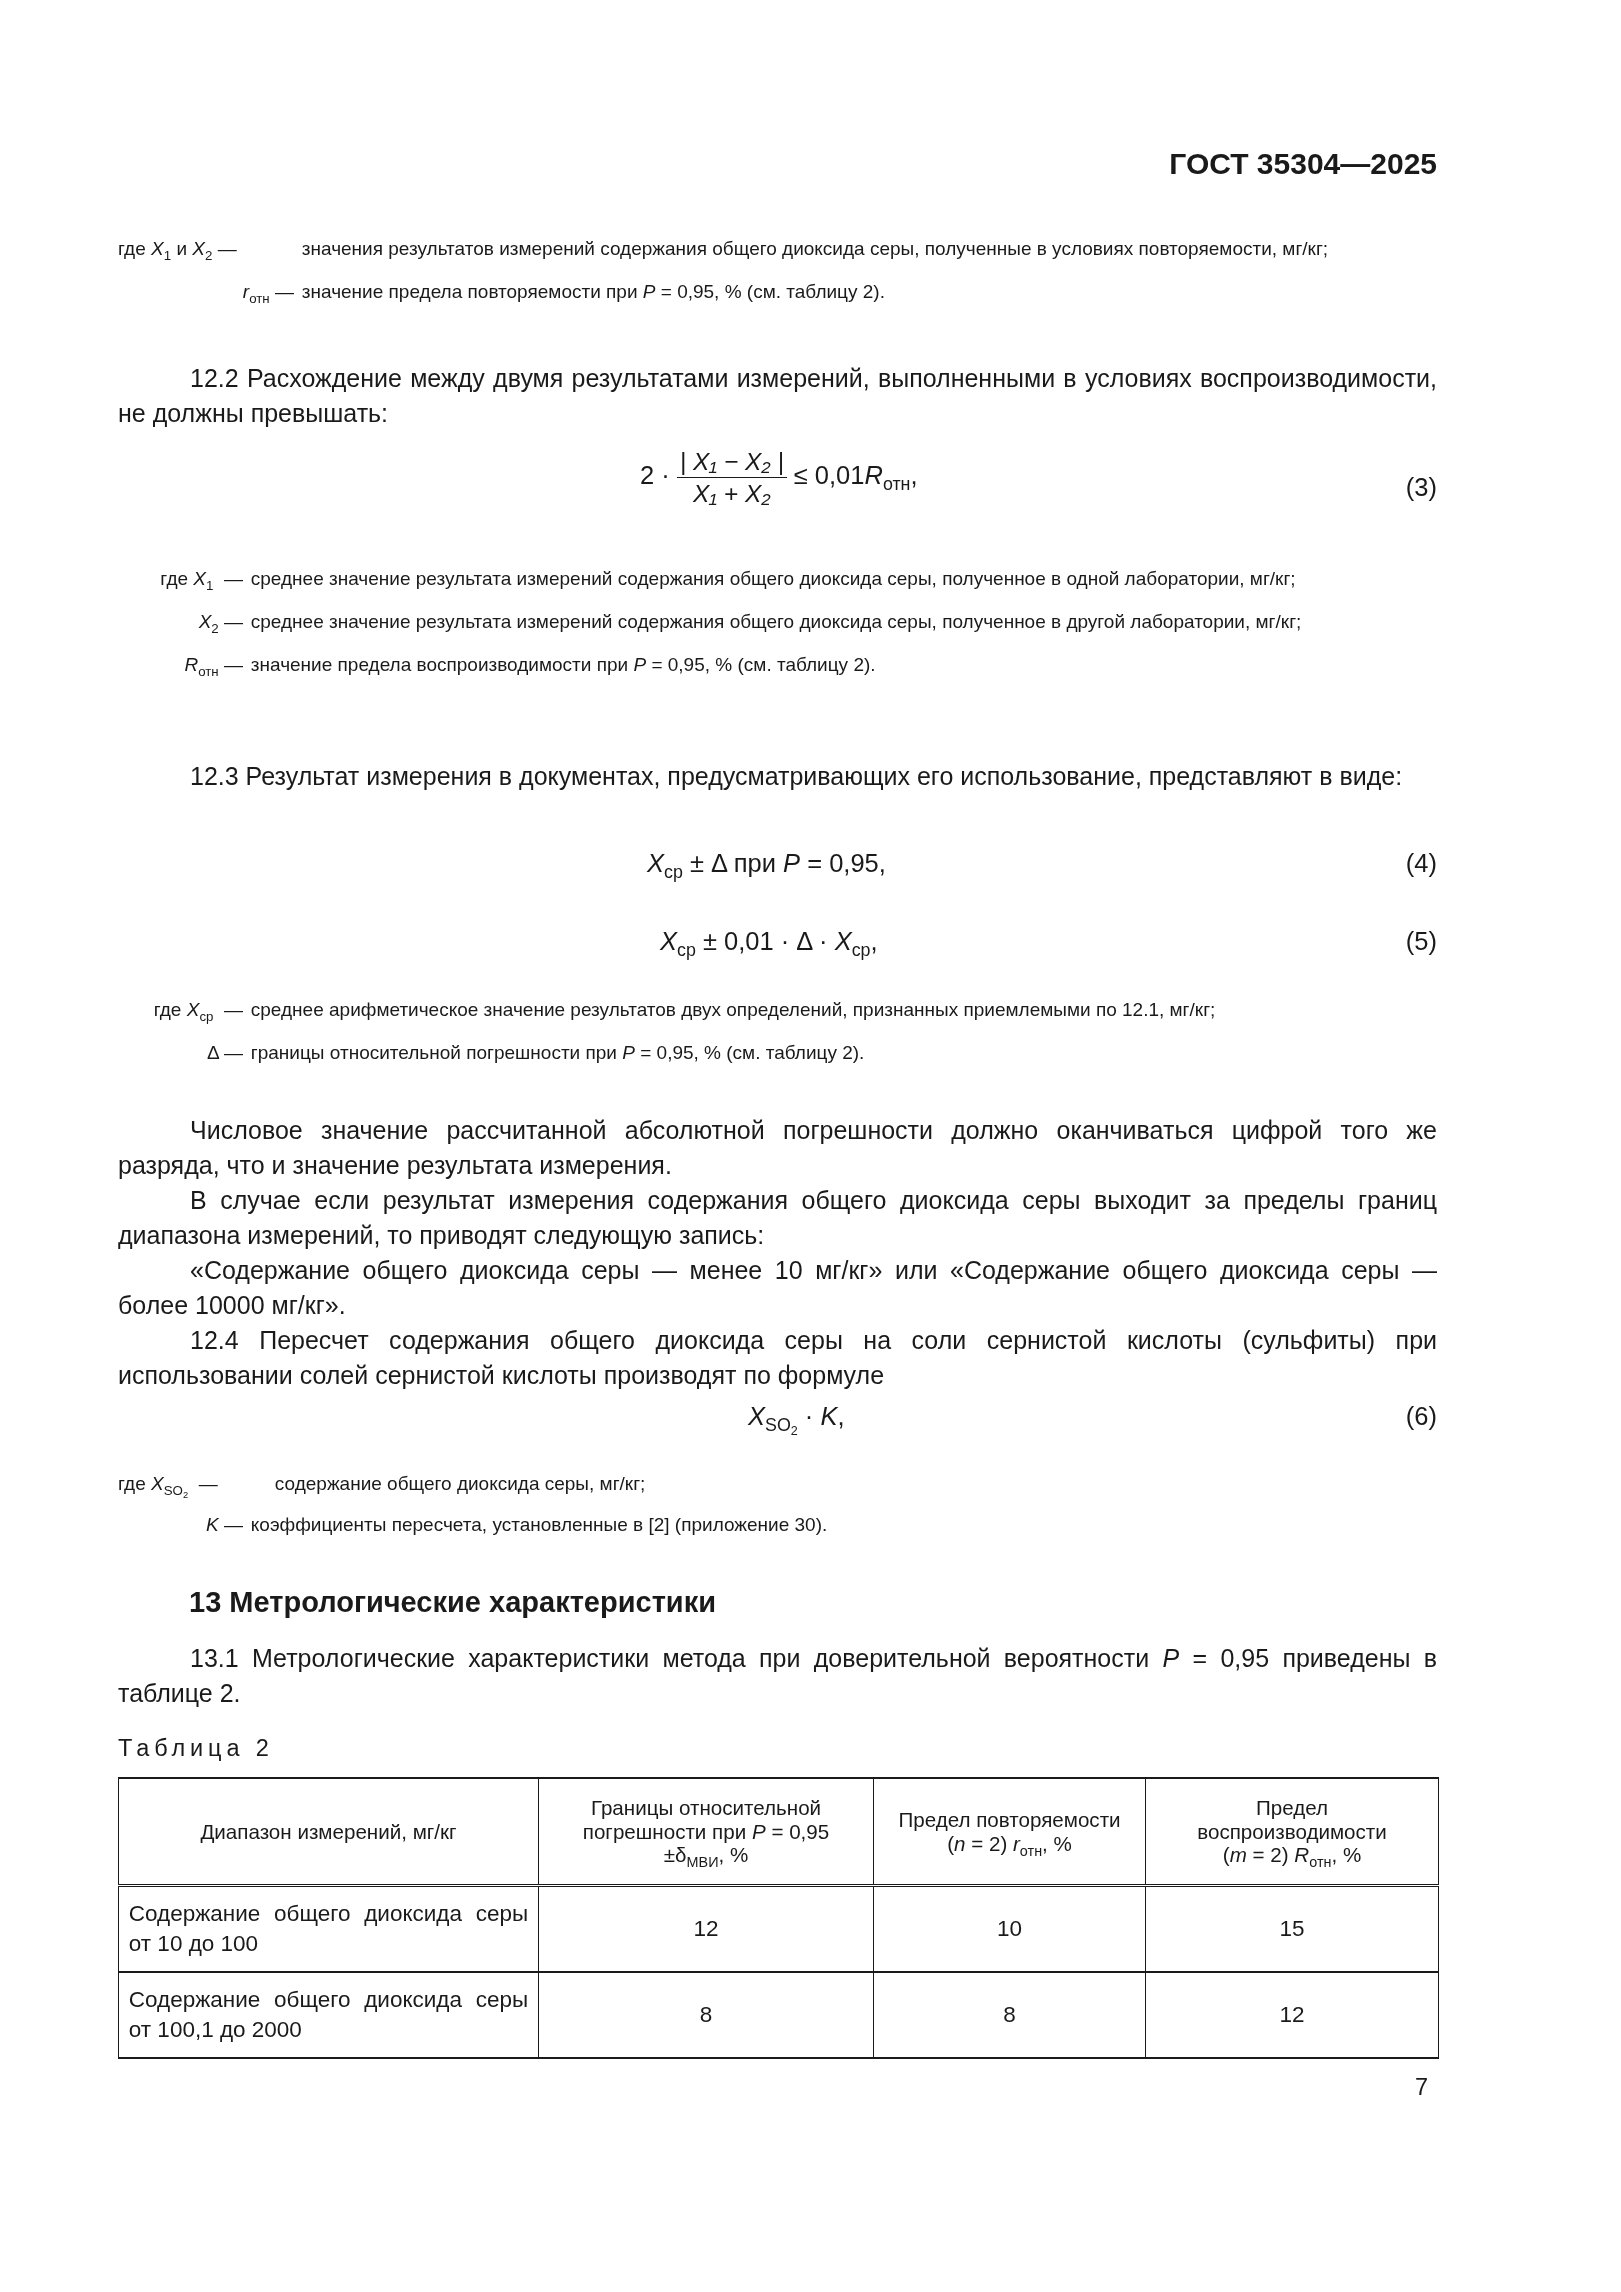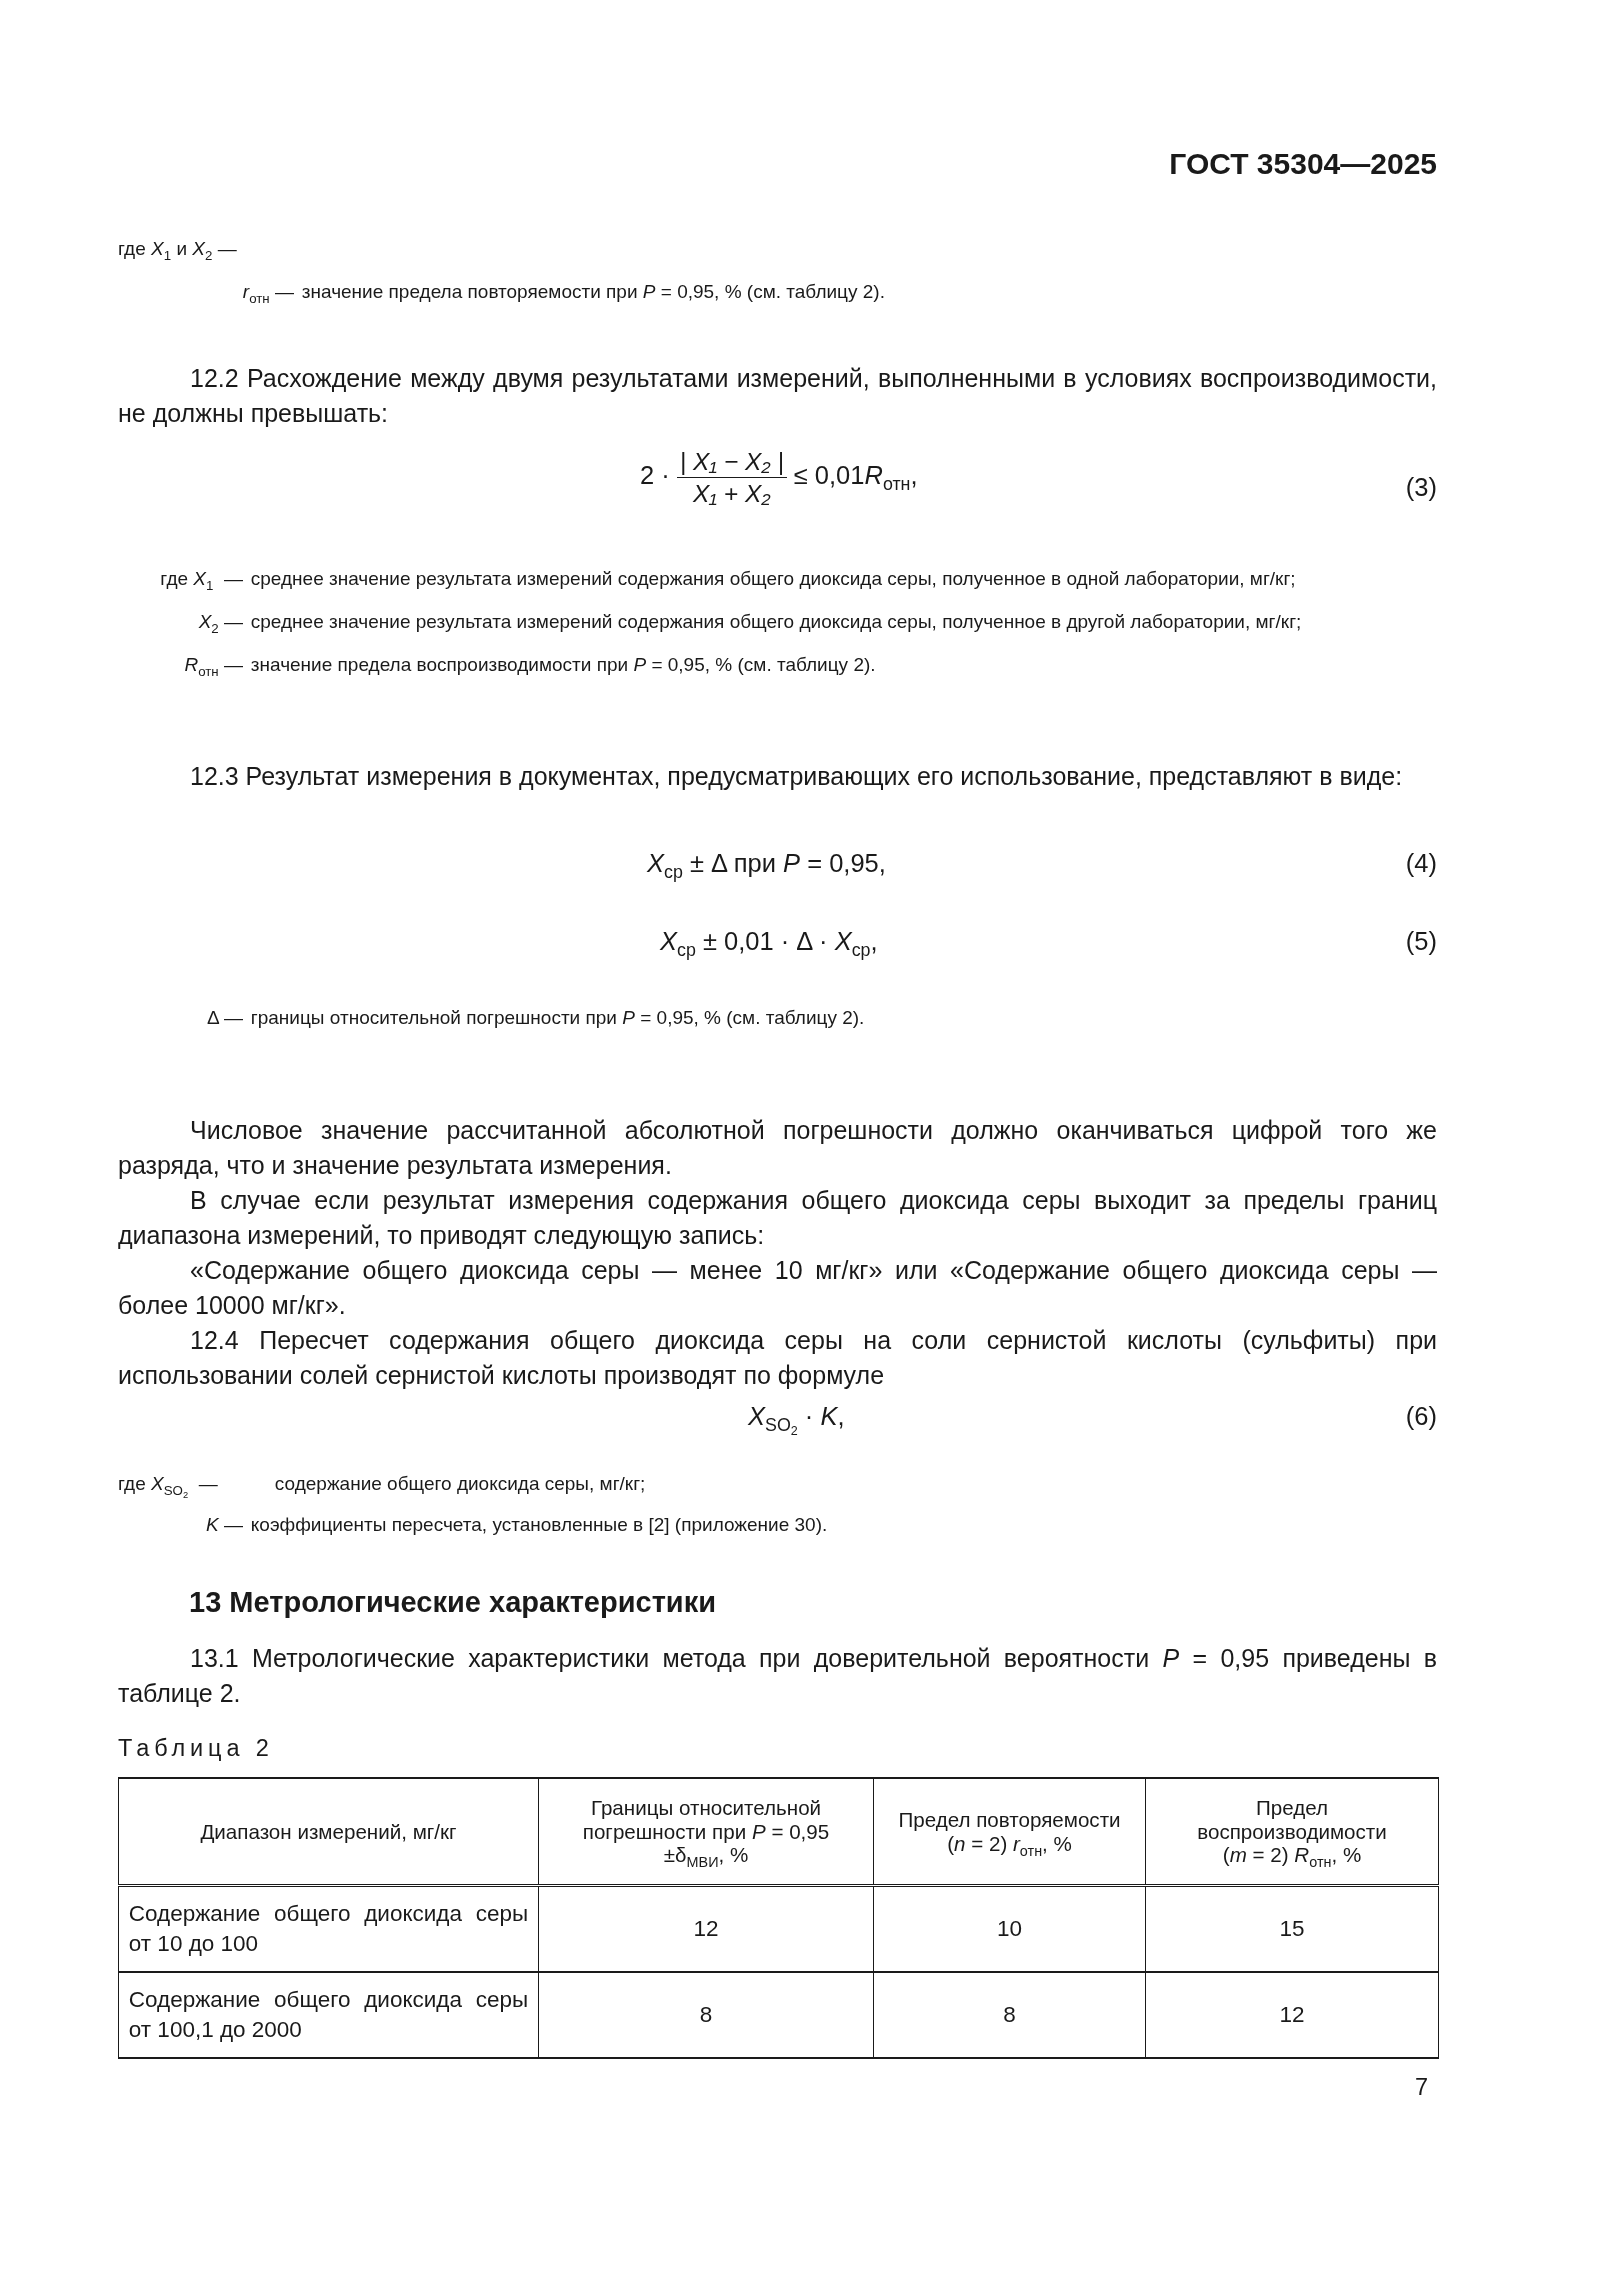--- a/index.html
+++ b/index.html
@@ -45,20 +45,21 @@
 </head>
 <body>
 
 <div class="header">ГОСТ 35304—2025</div>
 
 <div class="defs" style="left:118px; top:231px; width:1319px;">
   <div class="def">
     <span class="term" style="width:176px; text-align:left;">
       <span>где </span><i>X</i><sub>1</sub><span> и </span><i>X</i><sub>2</sub> —
     </span>
+    <span class="body">значения результатов измерений содержания общего диоксида серы, полученные в условиях повторяемости, мг/кг;</span>
   </div>
   <div class="def" style="margin-top:7.8px;">
     <span class="term" style="width:176px;">
       <i>r</i><sub>отн</sub> —
     </span>
     <span class="body">
       <span>значение предела повторяемости при </span><i>P</i><span> = 0,95, % (см. таблицу 2).</span>
     </span>
   </div>
 </div>
@@ -110,20 +111,26 @@
 </div>
 
 <div class="formula" style="left:118px; top:927px; height:39px;text-align:center;">
   <span class="expr" style="left:542px;">
     <i>X</i><sub>ср</sub><span> ± 0,01 · Δ · </span><i>X</i><sub>ср</sub><span>,</span>
   </span>
   <span class="num">(5)</span>
 </div>
 
 <div class="defs" style="left:118px; top:992px; width:1319px;">
+  <div class="def">
+    <span class="term" style="width:125px;">
+      <span>где </span><i>X</i><sub>ср</sub>&nbsp;&nbsp;—
+    </span>
+    <span class="body">среднее арифметическое значение результатов двух определений, признанных приемлемыми по 12.1, мг/кг;</span>
+  </div>
   <div class="def" style="margin-top:7.8px;">
     <span class="term" style="width:125px;">
       <span>Δ</span> —
     </span>
     <span class="body">
       <span>границы относительной погрешности при </span><i>P</i><span> = 0,95, % (см. таблицу 2).</span>
     </span>
   </div>
 </div>
 

